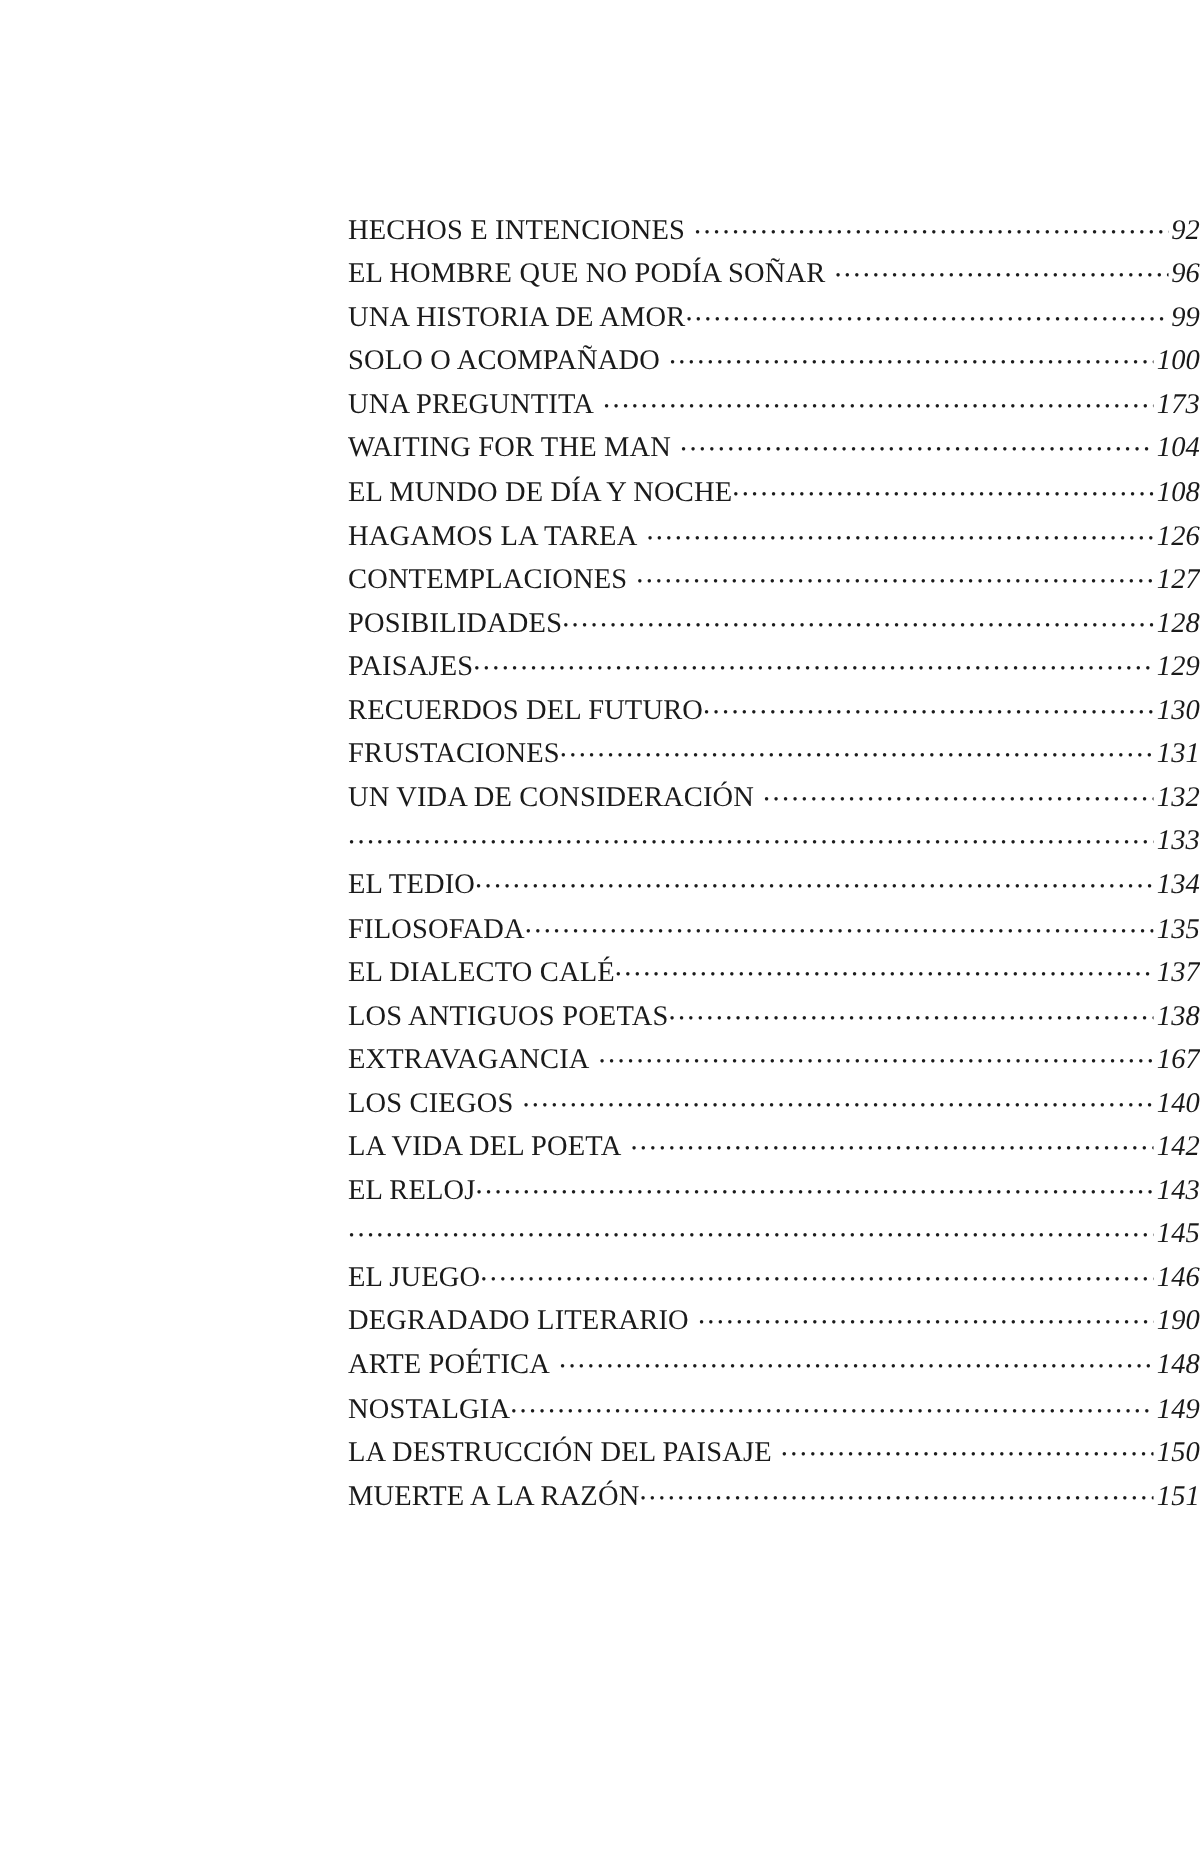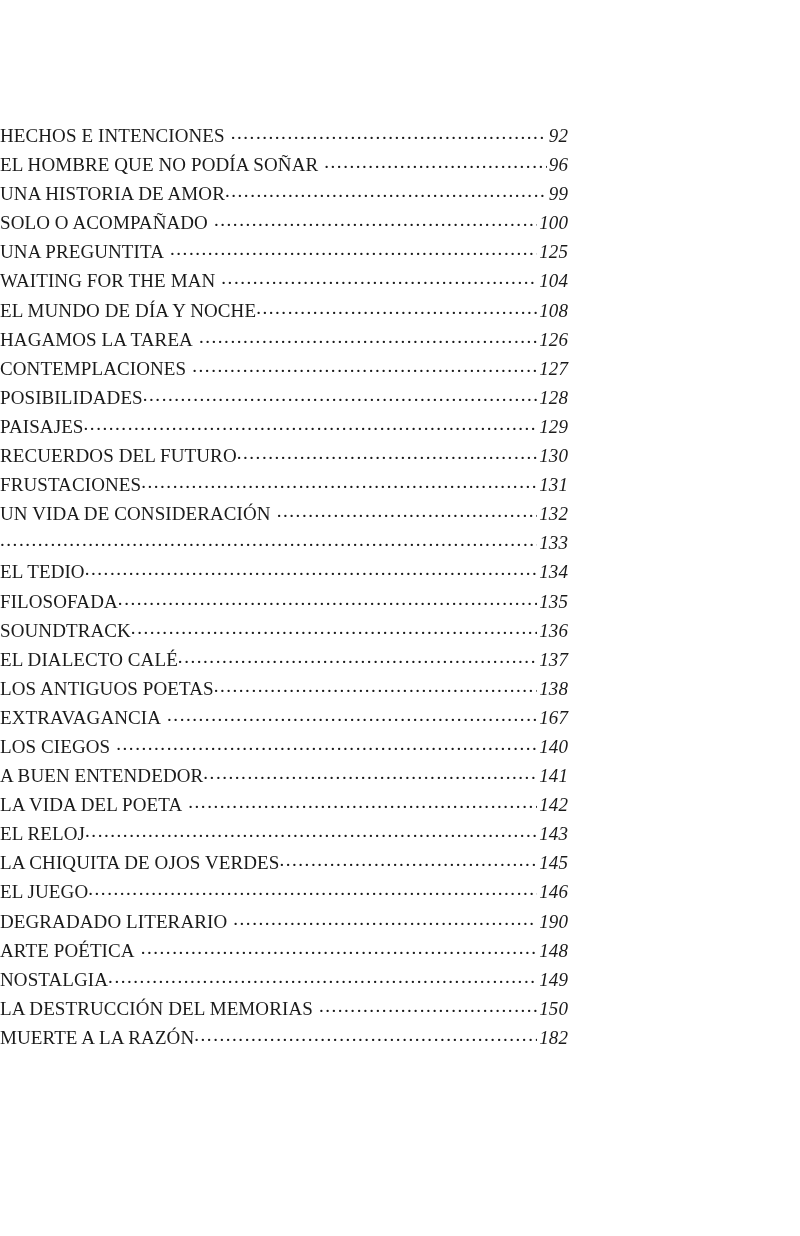--- a/index.html
+++ b/index.html
@@ -20,24 +20,24 @@
     width: 800px;
     height: 1236px;
     box-sizing: border-box;
   }
 
   
   .toc {
     position: absolute;
     left: 0;
     right: 0;
-    top: 121px;
+    top: 139px;
     display: flex;
     flex-direction: column;
-    align-items: flex-start;
+    align-items: flex-end;
   }
 
   .toc-entry {
     display: flex;
     align-items: baseline;
     width: 568px;           
     height: 29.1px;
     font-size: 19px;
     line-height: 29.1px;
     white-space: nowrap;
@@ -99,21 +99,21 @@
         <span class="entry-page">99</span>
       </div>
       <div class="toc-entry gap-before-leader">
         <span class="entry-title">SOLO O ACOMPAÑADO</span>
         <span class="entry-leader" aria-hidden="true"></span>
         <span class="entry-page">100</span>
       </div>
       <div class="toc-entry gap-before-leader">
         <span class="entry-title">UNA PREGUNTITA</span>
         <span class="entry-leader" aria-hidden="true"></span>
-        <span class="entry-page">125</span>
+        <span class="entry-page">173</span>
       </div>
       <div class="toc-entry gap-before-leader">
         <span class="entry-title">WAITING FOR THE MAN</span>
         <span class="entry-leader" aria-hidden="true"></span>
         <span class="entry-page">104</span>
       </div>
       <div class="toc-entry">
         <span class="entry-title">EL MUNDO DE DÍA Y NOCHE</span>
         <span class="entry-leader" aria-hidden="true"></span>
         <span class="entry-page">108</span>
@@ -161,61 +161,50 @@
         <span class="entry-title">EL TEDIO</span>
         <span class="entry-leader" aria-hidden="true"></span>
         <span class="entry-page">134</span>
       </div>
       <div class="toc-entry">
         <span class="entry-title">FILOSOFADA</span>
         <span class="entry-leader" aria-hidden="true"></span>
         <span class="entry-page">135</span>
       </div>
       <div class="toc-entry">
-        <span class="entry-title">SOUNDTRACK</span>
-        <span class="entry-leader" aria-hidden="true"></span>
-        <span class="entry-page">136</span>
-      </div>
-      <div class="toc-entry">
         <span class="entry-title">EL DIALECTO CALÉ</span>
         <span class="entry-leader" aria-hidden="true"></span>
         <span class="entry-page">137</span>
       </div>
       <div class="toc-entry">
         <span class="entry-title">LOS ANTIGUOS POETAS</span>
         <span class="entry-leader" aria-hidden="true"></span>
         <span class="entry-page">138</span>
       </div>
       <div class="toc-entry gap-before-leader">
         <span class="entry-title">EXTRAVAGANCIA</span>
         <span class="entry-leader" aria-hidden="true"></span>
         <span class="entry-page">167</span>
       </div>
       <div class="toc-entry gap-before-leader">
         <span class="entry-title">LOS CIEGOS</span>
         <span class="entry-leader" aria-hidden="true"></span>
         <span class="entry-page">140</span>
       </div>
-      <div class="toc-entry">
-        <span class="entry-title">A BUEN ENTENDEDOR</span>
-        <span class="entry-leader" aria-hidden="true"></span>
-        <span class="entry-page">141</span>
-      </div>
       <div class="toc-entry gap-before-leader">
         <span class="entry-title">LA VIDA DEL POETA</span>
         <span class="entry-leader" aria-hidden="true"></span>
         <span class="entry-page">142</span>
       </div>
       <div class="toc-entry">
         <span class="entry-title">EL RELOJ</span>
         <span class="entry-leader" aria-hidden="true"></span>
         <span class="entry-page">143</span>
       </div>
       <div class="toc-entry">
-        <span class="entry-title">LA CHIQUITA DE OJOS VERDES</span>
         <span class="entry-leader" aria-hidden="true"></span>
         <span class="entry-page">145</span>
       </div>
       <div class="toc-entry">
         <span class="entry-title">EL JUEGO</span>
         <span class="entry-leader" aria-hidden="true"></span>
         <span class="entry-page">146</span>
       </div>
       <div class="toc-entry gap-before-leader">
         <span class="entry-title">DEGRADADO LITERARIO</span>
@@ -226,23 +215,23 @@
         <span class="entry-title">ARTE POÉTICA</span>
         <span class="entry-leader" aria-hidden="true"></span>
         <span class="entry-page">148</span>
       </div>
       <div class="toc-entry">
         <span class="entry-title">NOSTALGIA</span>
         <span class="entry-leader" aria-hidden="true"></span>
         <span class="entry-page">149</span>
       </div>
       <div class="toc-entry gap-before-leader">
-        <span class="entry-title">LA DESTRUCCIÓN DEL MEMORIAS</span>
+        <span class="entry-title">LA DESTRUCCIÓN DEL PAISAJE</span>
         <span class="entry-leader" aria-hidden="true"></span>
         <span class="entry-page">150</span>
       </div>
       <div class="toc-entry">
         <span class="entry-title">MUERTE A LA RAZÓN</span>
         <span class="entry-leader" aria-hidden="true"></span>
-        <span class="entry-page">182</span>
+        <span class="entry-page">151</span>
       </div>
     </div>
 </div>
 
 </body></html>

